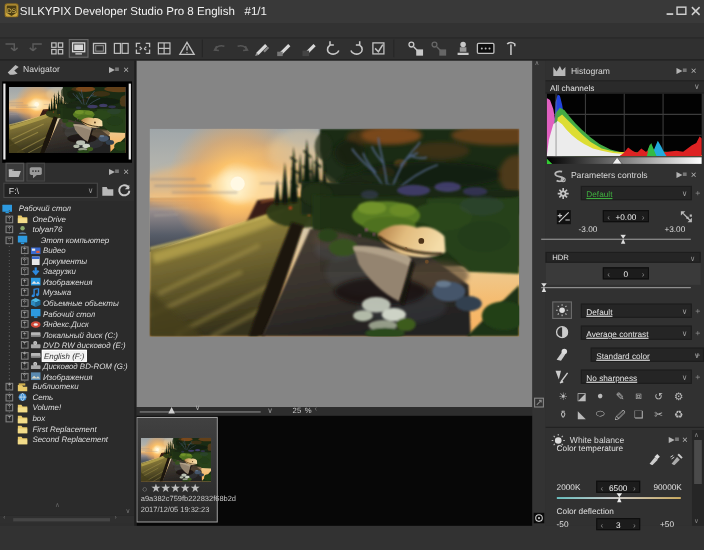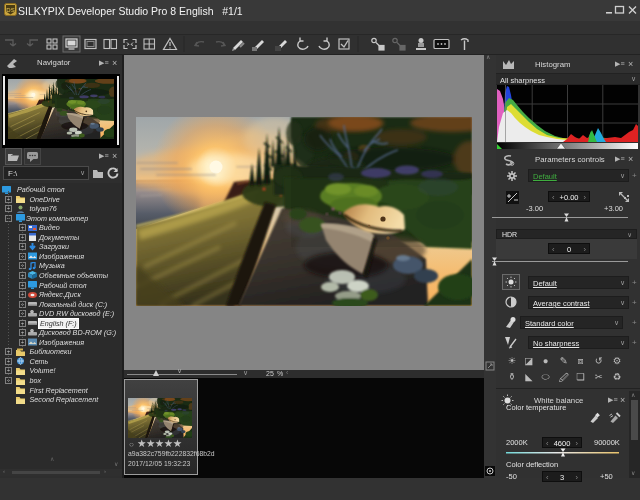--- a/index.html
+++ b/index.html
@@ -4,21 +4,21 @@
 *{margin:0;padding:0;box-sizing:border-box;}
 html,body{width:640px;height:500px;overflow:hidden;background:#323232;font-family:"Liberation Sans",sans-serif;}
 .abs{position:absolute;}
 #win{position:relative;width:640px;height:500px;background:#323232;color:#ddd;}
 #titlebar{left:0;top:0;width:640px;height:21px;background:#393939;}
 #title{left:18px;top:5px;font-size:10.5px;color:#f2f2f2;}
 #menubar{left:0;top:21px;width:640px;height:13px;background:#393939;font-size:7.2px;color:#e8e8e8;}
 #menubar span{position:absolute;top:3px;}
 #toolbar{left:0;top:34px;width:640px;height:21px;background:#303030;border-top:1px solid #272727;border-bottom:1px solid #222;}
 #leftpanel{left:0;top:55px;width:122px;height:423px;background:#2e2e2e;}
-.hdr{position:absolute;font-size:7.8px;color:#d8d8d8;margin-left:16px;}
+.hdr{position:absolute;font-size:7.8px;color:#d8d8d8;}
 .hbtn{position:absolute;color:#b4b4b4;font-size:7px;}
 #navthumb{left:2px;top:19px;width:118px;height:74px;background:#000;}
 #treearea{left:0px;top:128px;width:122px;height:286px;background:#2b2b2b;font-size:7.2px;color:#dedede;}
 .trow{position:absolute;white-space:nowrap;font-style:italic;}
 .pm{position:absolute;width:7px;height:7px;border:1px solid #808080;background:#2b2b2b;color:#c8c8c8;font-size:6px;line-height:5px;text-align:center;}
 .ticon{position:absolute;width:9px;height:8px;}
 #grayarea{left:124px;top:55px;width:360px;height:315px;background:#858585;}
 #zoombar{left:124px;top:370px;width:360px;height:8px;background:#2d2d2d;}
 #filmstrip{left:124px;top:378px;width:360px;height:100px;background:#070707;}
 #fcell{position:absolute;left:0px;top:1px;width:74px;height:96px;border:1.5px solid #9d9d9d;background:linear-gradient(#414141,#262626);}
@@ -395,21 +395,21 @@
         <svg class="ticon" style="left:16px;top:21.6px" width="9" height="8" viewBox="0 0 9 8">
           <circle cx="4.5" cy="2.5" r="2" fill="#8aa86a"></circle>
           <path d="M1,8 C1,5.5 8,5.5 8,8 Z" fill="#5a7a9a"></path>
         </svg>
         <div class="trow" style="left:29.5px;top:21.1px">tolyan76</div>
         <div class="pm" style="left:5px;top:31.650000000000002px">−</div>
         <svg class="ticon" style="left:16px;top:31.150000000000002px" width="9" height="8" viewBox="0 0 9 8">
           <rect x="0" y="0" width="9" height="6.5" rx="0.5" fill="#2d9ae0"></rect>
           <rect x="3" y="6.5" width="3" height="1.5" fill="#2d9ae0"></rect>
         </svg>
-        <div class="trow" style="left:26px;top:30.650000000000002px">Этот компьютер</div>
+        <div class="trow" style="left:37px;top:30.650000000000002px">Этот компьютер</div>
         <div class="pm" style="left:19px;top:41.2px">+</div>
         <svg class="ticon" style="left:27.5px;top:40.7px" width="9" height="8" viewBox="0 0 9 8">
           <rect x="0" y="1" width="9" height="6" fill="#3a6ad0"></rect>
           <rect x="1" y="2" width="3" height="2" fill="#e8e8e8"></rect>
           <rect x="5" y="4" width="3" height="2" fill="#e05a3a"></rect>
         </svg>
         <div class="trow" style="left:39px;top:40.2px">Видео</div>
         <div class="pm" style="left:19px;top:50.75px">+</div>
         <svg class="ticon" style="left:27.5px;top:50.25px" width="9" height="8" viewBox="0 0 9 8">
           <rect x="1" y="0" width="7" height="8" fill="#e8e8e8"></rect>
@@ -572,21 +572,21 @@
 </div>
 
 <div id="rightpanel" class="abs">
  <svg class="abs" style="left:6px;top:4px" width="13" height="11" viewBox="0 0 13 11">
   <path d="M1,10 L1,2 L4,6 L7,1 L9,5 L12,2 L12,10 Z" fill="#b8b8b8"></path>
  </svg>
  <span class="hdr" style="left:23px;top:5px">Histogram</span>
  <span class="hbtn" style="left:119px;top:5px">▶≡</span>
  <span class="hbtn" style="left:132px;top:4px;font-size:9px">×</span>
  <div class="abs" style="left:0px;top:18px;width:144px;height:12px;background:#2a2a2a;border-top:1px solid #222;border-bottom:1px solid #222">
-  <span class="abs" style="left:4px;top:2px;font-size:7.5px;color:#e0e0e0">All sharpness</span>
+  <span class="abs" style="left:4px;top:2px;font-size:7.5px;color:#e0e0e0">All channels</span>
   <span class="abs" style="right:4px;top:1px;color:#999;font-size:7px">∨</span>
  </div>
  <svg class="abs" style="left:1px;top:30px" width="141" height="57" viewBox="0 0 141 57">
   <rect width="141" height="57" fill="#020202"></rect>
   <g stroke="#3c3c3c" stroke-width="1">
           <path d="M35.2,0 V57 M70.5,0 V57 M105.8,0 V57 M0,19 H141 M0,38 H141"></path>
         </g>
   <path d="M0,57 L0,4 L3,6 L6,14 L8,26 L10,40 L12,50 L14,57 Z" fill="#e060c0"></path>
   <path d="M6,57 L8,8 L10,1 L12,2 L14,10 L16,22 L18,34 L20,44 L23,52 L26,57 Z" fill="#2244dd"></path>
   <path d="M4,57 L8,18 L12,13 L16,15 L20,20 L26,27 L32,33 L40,40 L48,46 L58,51 L70,54 L90,56 L94,46 L98,52 L141,56 L141,57 Z" fill="#44aa44"></path>
@@ -684,21 +684,21 @@
  </svg>
  <div class="ddrow" style="left:32px;top:241px;width:101px">
   <span class="lbl">Average contrast</span>
         <span class="ar">∨</span>
  </div>
  <span class="abs" style="left:136px;top:243px;color:#888;font-size:8px">+</span>
  <svg class="abs" style="left:8px;top:261px" width="13" height="13" viewBox="0 0 13 13">
   <path d="M2,11 L7,4 L10,6 L6,12 Z" fill="#ccc"></path>
         <circle cx="9" cy="3.5" r="2.5" fill="#ddd"></circle>
  </svg>
- <div class="ddrow" style="left:24px;top:261px;width:103px">
+ <div class="ddrow" style="left:41px;top:261px;width:103px">
   <span class="lbl">Standard color</span>
         <span class="ar">∨</span>
  </div>
  <span class="abs" style="left:136px;top:263px;color:#888;font-size:8px">+</span>
  <svg class="abs" style="left:8px;top:281px" width="14" height="13" viewBox="0 0 14 13">
   <path d="M1,1 L6,1 L4,9 Z" fill="#ccc"></path>
         <path d="M6,11 L12,3 M5,12 L8,11" stroke="#ccc" stroke-width="1.3" fill="none"></path>
  </svg>
  <div class="ddrow" style="left:32px;top:281px;width:101px">
   <span class="lbl">No sharpness</span>
@@ -736,21 +736,21 @@
         <rect x="6.8" y="1.5" width="3.4" height="3.4" fill="#ddd" transform="rotate(45 8.5 3.2)"></rect>
  </svg>
  <svg class="abs" style="left:113px;top:357px" width="12" height="11" viewBox="0 0 12 11">
   <path d="M1.5,9.5 L6.5,3.5 L9,6 L4,11 Z" fill="#aaa"></path>
         <path d="M7.5,1 L11,4.5" stroke="#ccc" stroke-width="1.8"></path>
   <path d="M0.5,3.5 L3,2 M1.5,5.2 L4,3.6" stroke="#ccc" stroke-width="0.9"></path>
  </svg>
  <span class="abs" style="left:10px;top:348px;font-size:7.5px;color:#e0e0e0">Color temperature</span>
  <span class="abs" style="left:10px;top:383px;font-size:7.5px;color:#e0e0e0">2000K</span>
  <div class="spin" style="left:46px;top:382px;width:40px;height:11px">
-  <span class="lt">‹</span><span style="position:relative;top:1px">4600</span><span class="rt">›</span>
+  <span class="lt">‹</span><span style="position:relative;top:1px">6500</span><span class="rt">›</span>
  </div>
  <span class="abs" style="left:98px;top:383px;font-size:7.5px;color:#e0e0e0">90000K</span>
  <svg class="abs" style="left:10px;top:393px" width="113" height="10" viewBox="0 0 113 10">
   <defs>
           <linearGradient id="ct" x1="0" y1="0" x2="1" y2="0">
    <stop offset="0" stop-color="#72d8d8"></stop>
             <stop offset="0.45" stop-color="#e8e8e8"></stop>
             <stop offset="1" stop-color="#e8c26a"></stop>
   </linearGradient>
         </defs>

